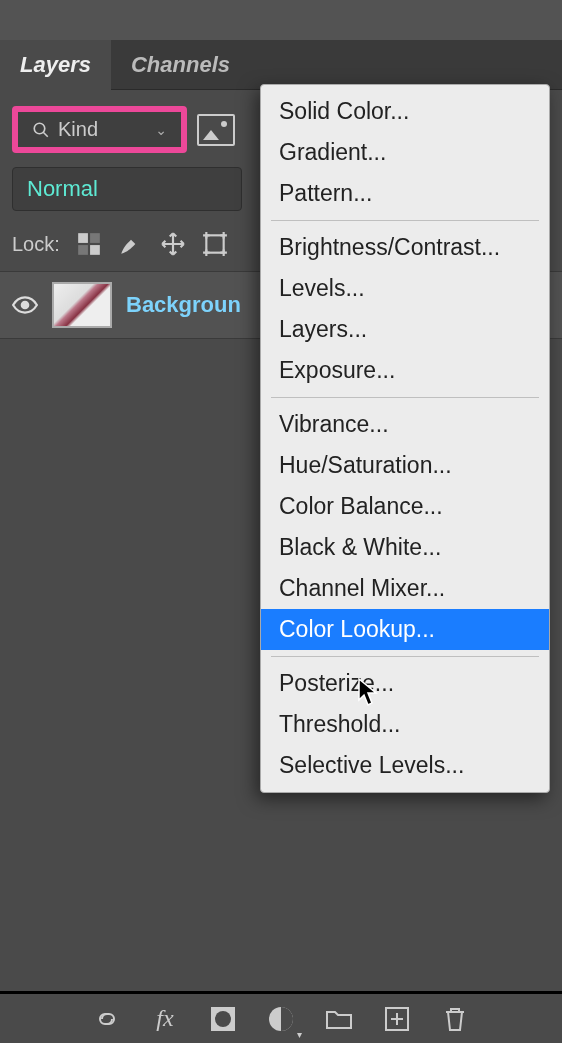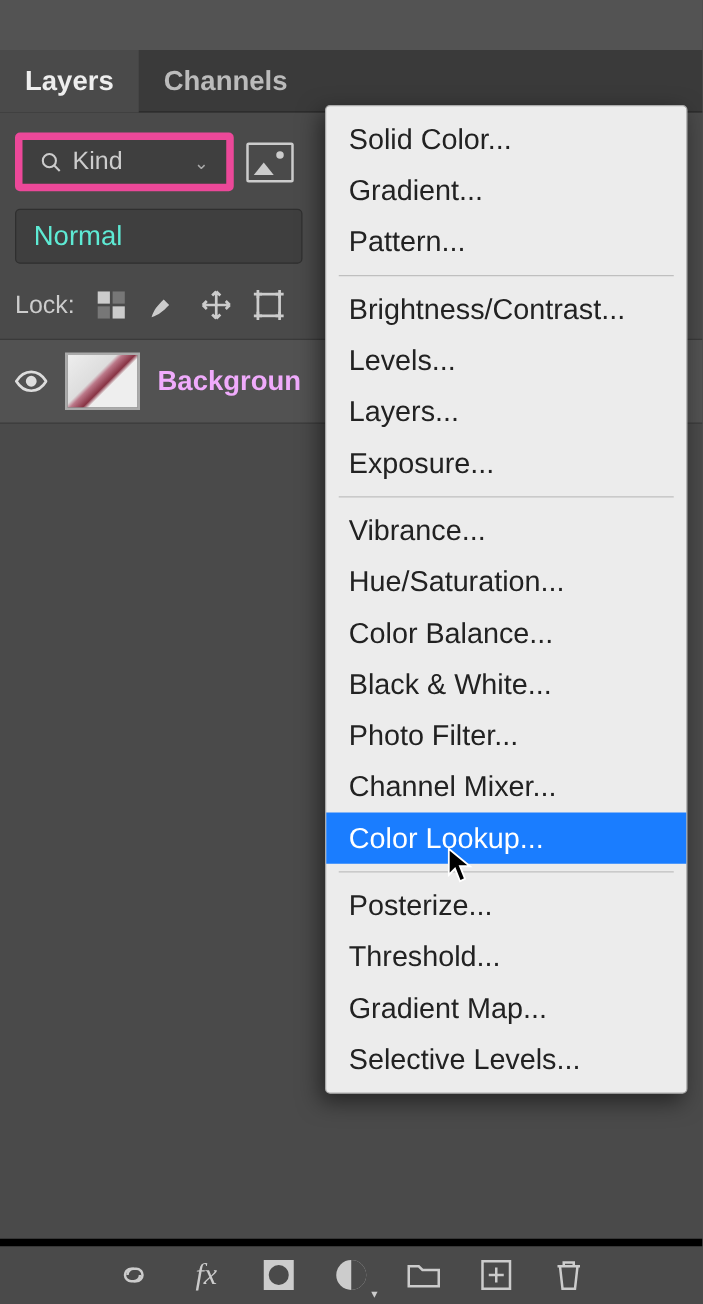--- a/index.html
+++ b/index.html
@@ -27,20 +27,21 @@
       border-bottom: 1px solid #2a2a2a;
     }
     .tab {
       padding: 0 20px;
       height: 50px;
       line-height: 50px;
       font-size: 22px;
       font-weight: 600;
       color: #bbb;
       cursor: pointer;
+      font-style: italic;
     }
     .tab.active {
       background: #4a4a4a;
       color: #eee;
     }
     .filter-row {
       display: flex;
       align-items: center;
       gap: 10px;
       padding: 16px 12px 8px 12px;
@@ -111,29 +112,29 @@
       background: #525252;
       border-bottom: 1px solid #3a3a3a;
     }
     .eye { width:26px; height:18px; }
     .thumb {
       width: 60px; height: 46px;
       background: linear-gradient(135deg,#eee 0%,#ddd 40%,#b78 45%,#834 55%,#eee 60%);
       border: 2px solid #aaa;
       filter: blur(0.5px);
     }
-    .layer-name { font-size: 22px; font-weight:600; color:#f0abfc; }
+    .layer-name { font-size: 22px; font-weight:600; color:#7dd3fc; }
 
     .bottom-bar {
       position: absolute;
       left: 0; bottom: 0;
       width: 100%;
       height: 52px;
       background: #4a4a4a;
-      border-top: 6px solid #000000;
+      border-top: 3px solid #000000;
       display: flex;
       align-items: center;
       justify-content: center;
       gap: 28px;
       color:#ccc;
     }
     .bottom-bar .btn { width:30px; height:30px; display:flex;align-items:center;justify-content:center;cursor:pointer;}
 
     
     .popup {
@@ -286,28 +287,26 @@
       <div class="item">Levels...</div>
       <div class="item">Layers...</div>
       <div class="item">Exposure...</div>
     </div>
   <hr>
   <div id="menu-g3">
       <div class="item">Vibrance...</div>
       <div class="item">Hue/Saturation...</div>
       <div class="item">Color Balance...</div>
       <div class="item">Black &amp; White...</div>
-      <div class="item">Photo Filter...</div>
       <div class="item">Channel Mixer...</div>
       <div class="item hl">Color Lookup...</div>
     </div>
   <hr>
   <div id="menu-g4">
       <div class="item">Posterize...</div>
       <div class="item">Threshold...</div>
-      <div class="item">Gradient Map...</div>
       <div class="item">Selective Levels...</div>
     </div>
 </div>
 
 <svg class="cursor" width="22" height="30" viewBox="0 0 22 30">
   <path d="M1 1 L1 22 L6 17 L10 27 L14 25 L10 15 L18 15 Z" fill="#000" stroke="#fff" stroke-width="1.5"></path>
 </svg>
 
 </body></html>

